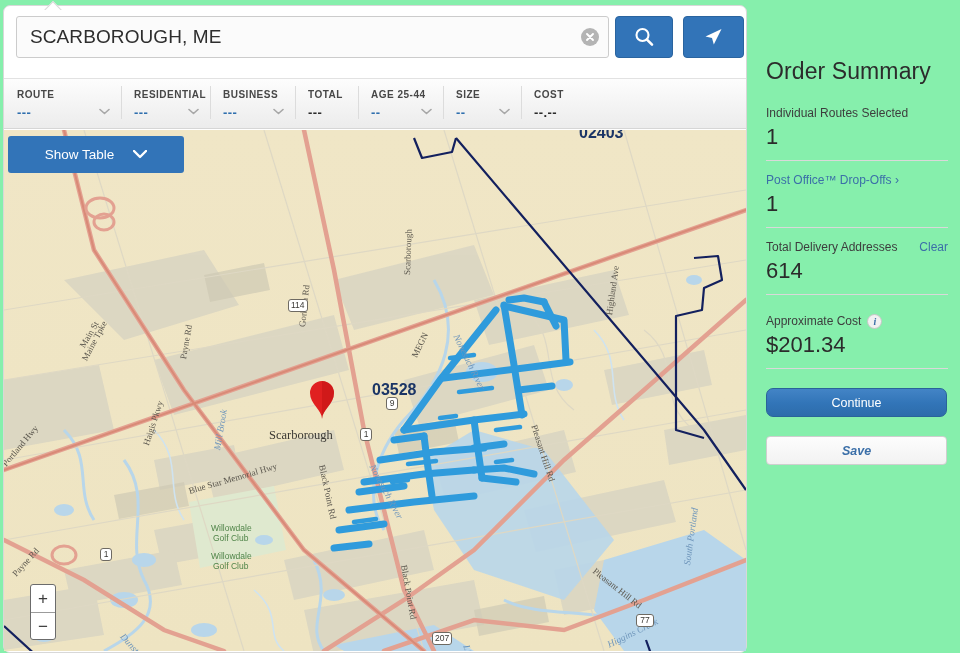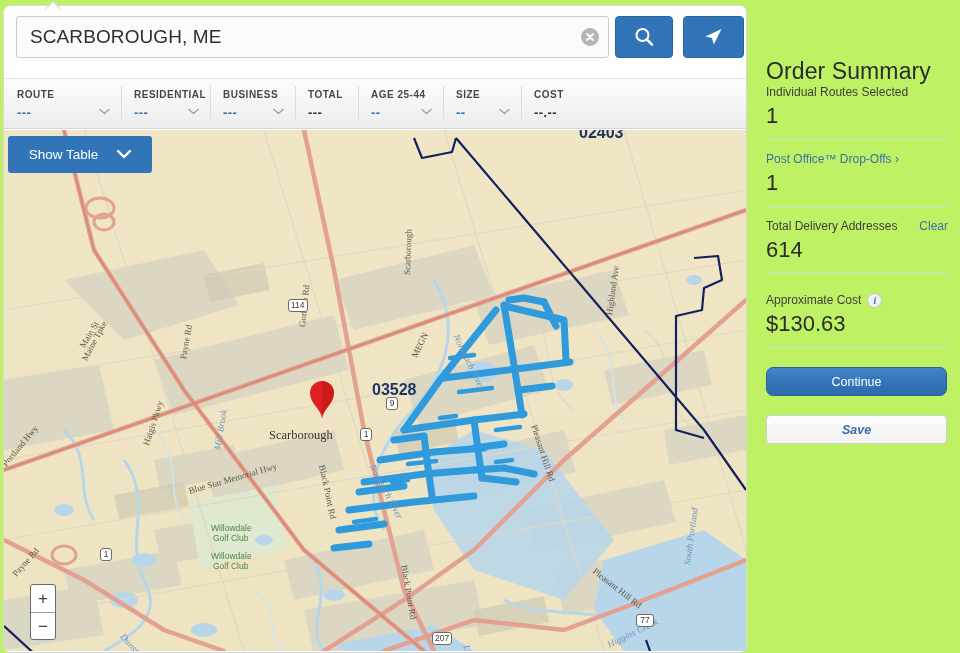--- a/index.html
+++ b/index.html
@@ -9,21 +9,21 @@
     width: 960px; height: 653px;
     overflow: hidden;
     background: #ffffff;
     font-family: "Liberation Sans", sans-serif;
     -webkit-font-smoothing: antialiased;
   }
 
   #app {
     position: relative;
     width: 960px; height: 653px;
-    background: #bef264;
+    background: #86efac;
   }
 
   
   .callout-frame {
     position: absolute;
     left: 3px; top: 5px;
     width: 744px; height: 648px;
     border: 1px solid #d8d8d8;
     border-radius: 7px;
     background: #fff;
@@ -152,21 +152,21 @@
     left: 4px; top: 130px;
     width: 742px; height: 521px;
     overflow: hidden;
     background: #ecdfbc;
   }
   .map-canvas { position: absolute; inset: 0; }
 
   .show-table-btn {
     position: absolute;
     left: 8px; top: 136px;
-    width: 144px; height: 37px;
+    width: 176px; height: 37px;
     background: #3274b8;
     border-radius: 3px;
     display: flex; align-items: center; justify-content: center;
     gap: 19px;
     cursor: pointer;
     z-index: 9;
   }
   .show-table-label {
     font-size: 13.5px;
     color: #fff;
@@ -245,20 +245,21 @@
   
   .panel {
     position: absolute;
     left: 766px; top: 58px;
     width: 182px;
   }
   .panel-title {
     font-size: 23px;
     color: #2c2c2c;
     letter-spacing: .1px;
+    margin-bottom: 21px;
     font-weight: normal;
   }
   .sect-label {
     font-size: 12px;
     color: #3d3d3d;
     line-height: 15px;
   }
   .sect-link {
     font-size: 12px;
     color: #3b6fa8;
@@ -634,20 +635,20 @@
         <span class="clear-link">Clear</span>
       </div>
       <div class="sect-value">614</div>
     </div>
 
     <div class="sect last">
       <div class="cost-head">
         <span class="sect-label">Approximate Cost</span>
         <span class="info-badge">i</span>
       </div>
-      <div class="sect-value">$130.63</div>
+      <div class="sect-value">$201.34</div>
     </div>
 
     <div class="btn-primary">Continue</div>
     <div class="btn-secondary">Save</div>
   </div>
 
 </div>
 
 </body></html>

